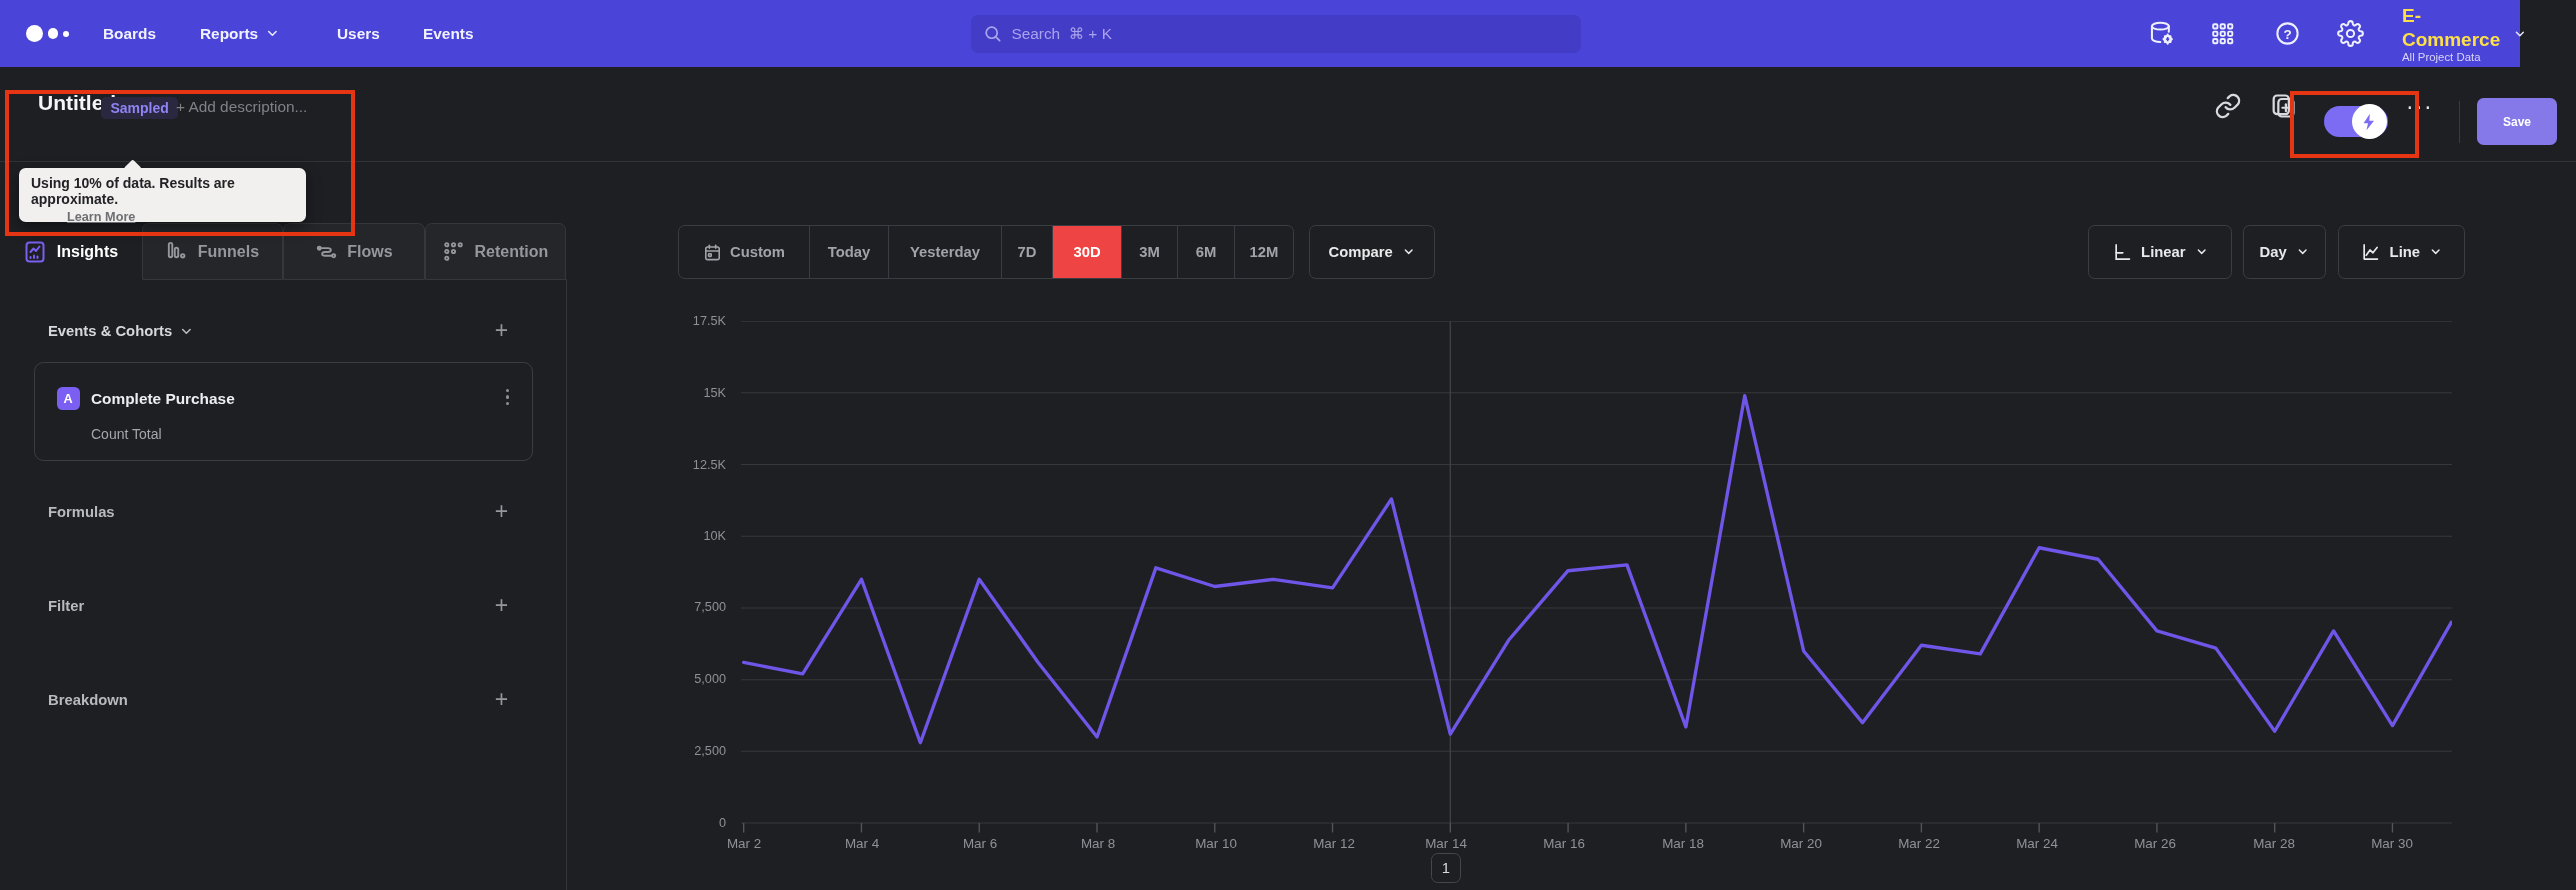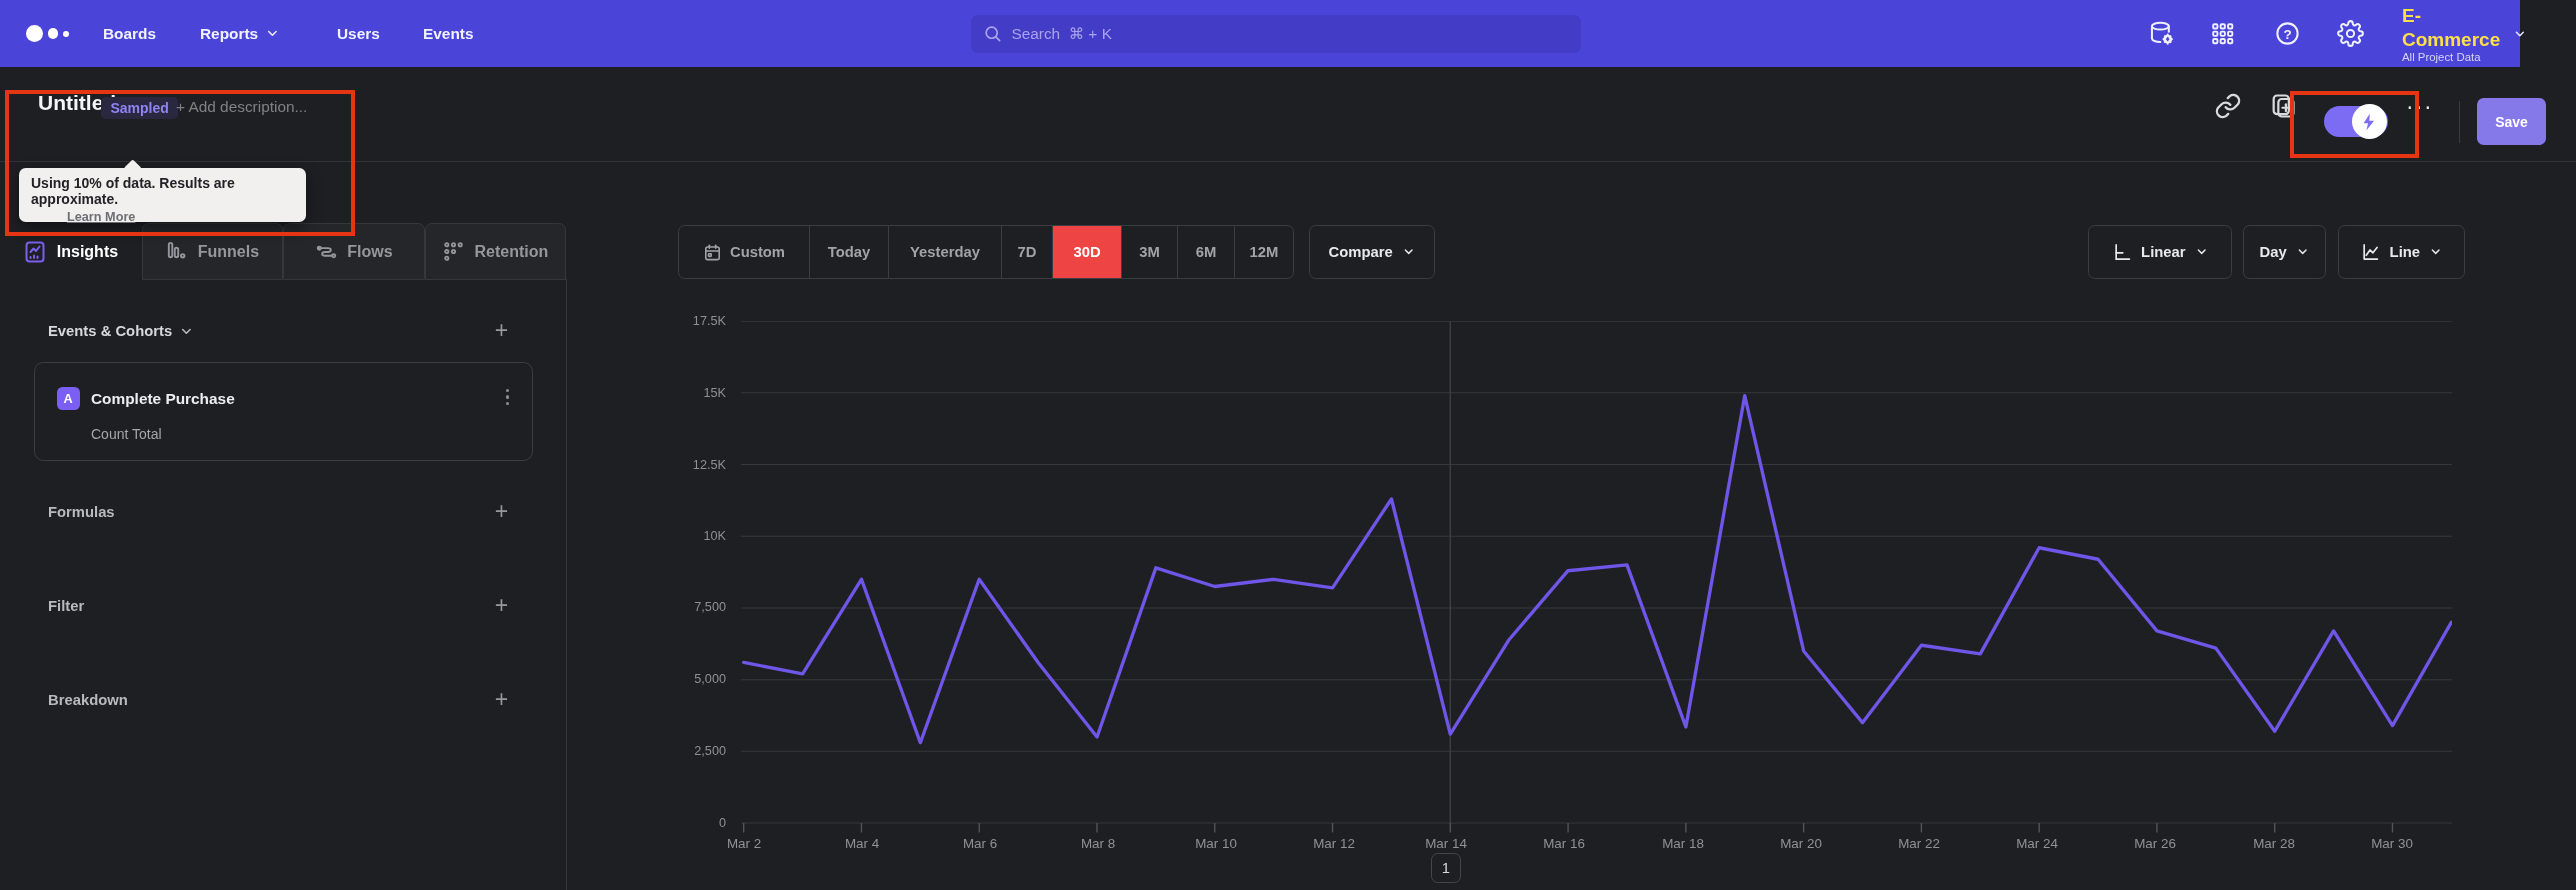--- a/index.html
+++ b/index.html
@@ -33,22 +33,22 @@
   .titlebar { position:absolute; left:0; top:67px; width:2576px; height:94px; }
   .report-title { position:absolute; left:38px; top:24px; color:#f4f5f7; font-size:21px; font-weight:700; }
   .sampled-badge { position:absolute; left:101px; top:29.5px; padding:3.4px 9.4px; border-radius:4.7px;
                    background:#2a2840; color:#8f84f4; font-size:14px; font-weight:600; cursor:pointer; }
   .add-desc { position:absolute; left:176px; top:31px; color:#808186; font-size:15.4px; cursor:text; }
   .title-divider { position:absolute; left:0; top:161px; width:2576px; height:0.7px; background:#323338; }
 
   .tool-icon { position:absolute; top:67px; height:78px; display:flex; align-items:center; color:#d9dadf; cursor:pointer; }
   .dots-btn { color:#e6e7ea; font-size:23px; letter-spacing:1.3px; }
   .v-sep { position:absolute; left:2459px; top:101px; width:0.7px; height:42px; background:#3a3b40; }
-  .save-btn { position:absolute; left:2477px; top:98px; width:69px; height:47px; border-radius:6.7px;
-              background:#8579ea; color:#ffffff; font-size:14px; font-weight:700;
+  .save-btn { position:absolute; left:2477px; top:98px; width:80px; height:47px; border-radius:6.7px;
+              background:#8579ea; color:#ffffff; font-size:12px; font-weight:700;
               display:flex; align-items:center; justify-content:center; cursor:pointer; }
 
   .toggle { position:absolute; left:2324px; top:106px; width:64px; height:31px; border-radius:16px;
             background:#7b6cf3; cursor:pointer; }
   .toggle .knob { position:absolute; right:1.3px; top:-2px; width:35px; height:35px; border-radius:50%;
                   background:#ffffff; display:flex; align-items:center; justify-content:center; }
 
   
   .redbox { position:absolute; border:4px solid #e63512; z-index:30; pointer-events:none; }
   .redbox-left   { left:5.4px;   top:90px; width:350px; height:146px; }

